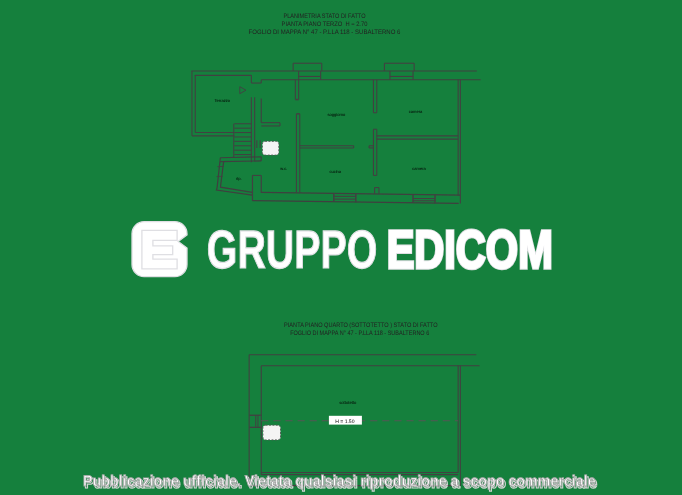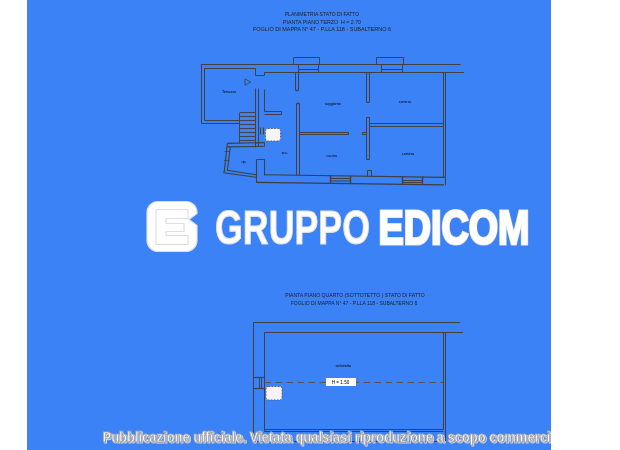--- a/index.html
+++ b/index.html
@@ -1,17 +1,17 @@
 <!DOCTYPE html>
 <html><head>
 <meta charset="utf-8">
 <style>
   html,body{margin:0;padding:0;background:#ffffff;}
-  .page{position:relative;width:524px;height:450px;overflow:hidden;background:#3b82f6;
-        font-family:"Liberation Sans", sans-serif;margin-left:27px;}
+  .page{position:relative;width:620px;height:450px;overflow:hidden;background:#15803d;
+        font-family:"Liberation Sans", sans-serif;}
   svg{position:absolute;left:0;top:0;}
 </style>
 </head>
 <body>
 <div class="page">
 <svg width="620" height="450" viewBox="0 0 620 450">
 
   <g fill="#222" font-family="Liberation Sans, sans-serif" text-anchor="middle">
     <text x="295" y="16" font-size="5.8" textLength="74.5" lengthAdjust="spacingAndGlyphs">PLANIMETRIA STATO DI FATTO</text>
     <text x="295" y="23.5" font-size="5.8" textLength="78" lengthAdjust="spacingAndGlyphs">PIANTA PIANO TERZO&nbsp;&nbsp;H = 2.70</text>

